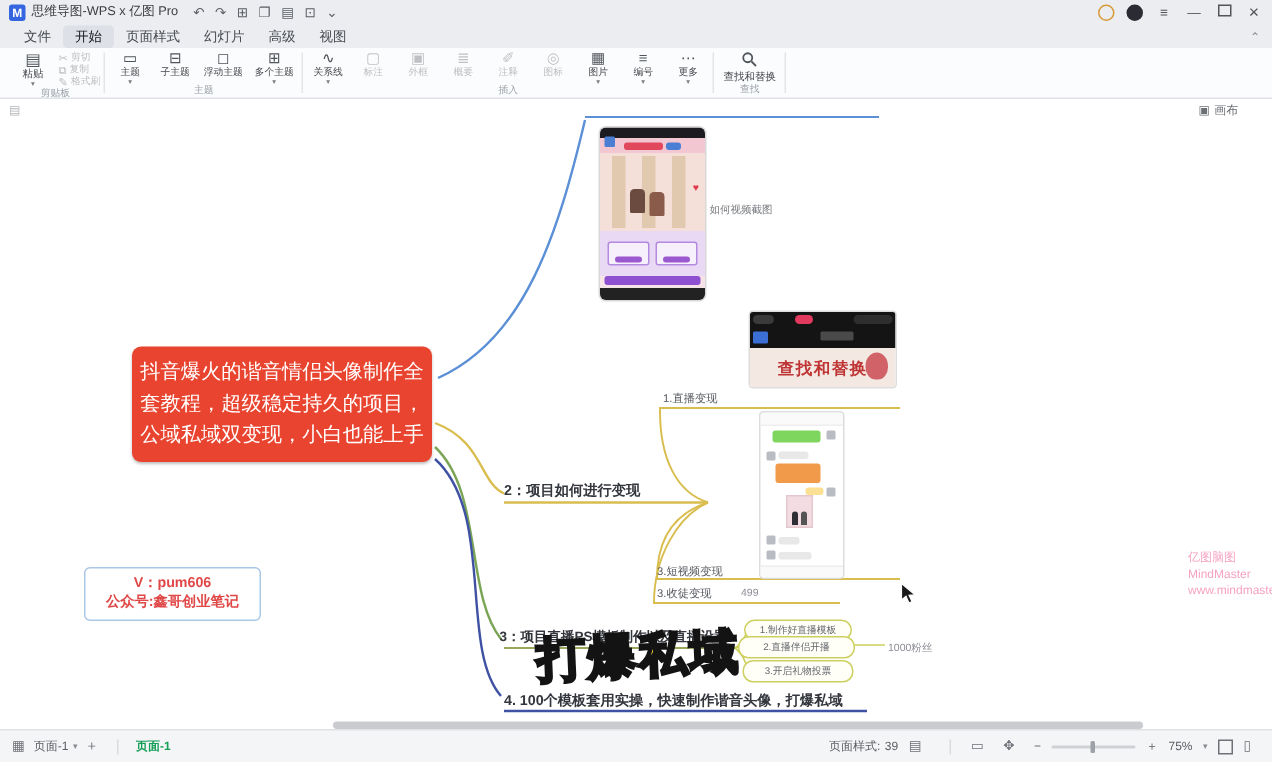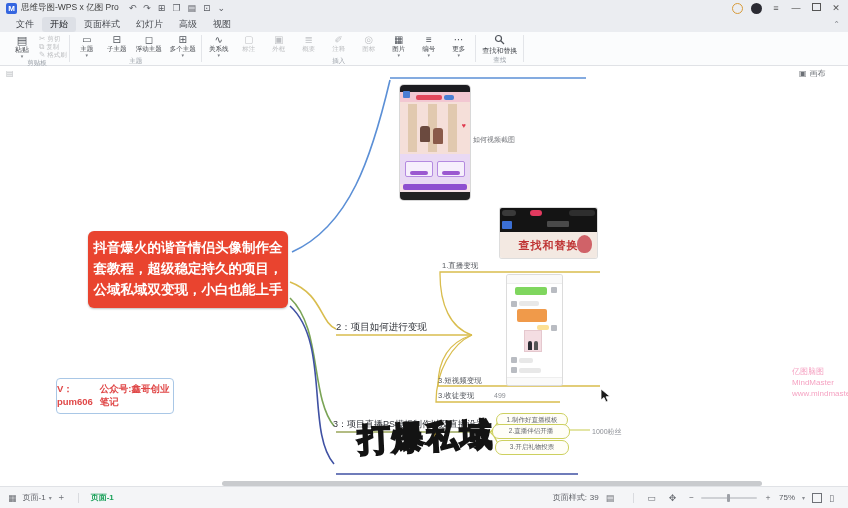--- a/index.html
+++ b/index.html
@@ -42,26 +42,26 @@
   .inlineb{display:flex;align-items:center;gap:2px;font-size:6.5px;color:#45484e;line-height:8px}
   .inlineb .ric{font-size:7.5px}
   .dis{opacity:.35}
   .caret{font-size:5px;color:#7a7d83;line-height:4px}
   
   .canvas{position:absolute;left:0;top:66px;width:848px;height:420px;background:#ffffff;overflow:hidden}
   .canvas svg.links{position:absolute;left:0;top:0}
   .chip-left{position:absolute;left:6px;top:3px;font-size:8px;color:#b3b6ba}
   .chip-canvas{position:absolute;left:799px;top:2px;font-size:8px;color:#6c7076;display:flex;gap:3px;align-items:center}
   .central{position:absolute;left:88px;top:165px;width:200px;background:#e9442f;border-radius:6px;
-           color:#fff;font-weight:bold;font-size:13.5px;line-height:1.55;text-align:center;
+           color:#fff;font-weight:normal;font-size:13.5px;line-height:1.55;text-align:center;
            padding:7px 5px;box-sizing:border-box;box-shadow:0 1px 2px rgba(0,0,0,.25)}
   .floatbox{position:absolute;left:56px;top:312px;width:116px;height:34px;background:#fff;
-            border:1.5px solid #a9c7e6;border-radius:4px;display:flex;flex-direction:row;
+            border:1.5px solid #a9c7e6;border-radius:4px;display:flex;flex-direction:column;
             justify-content:center;align-items:center;color:#e04848;font-weight:bold;font-size:9.5px;line-height:1.35}
-  .btitle{position:absolute;font-weight:normal;color:#33363c;white-space:nowrap}
+  .btitle{position:absolute;font-weight:bold;color:#33363c;white-space:nowrap}
   .small-label{position:absolute;font-size:7.5px;color:#55585e;white-space:nowrap}
   .tiny{position:absolute;font-size:7px;color:#8b8e94;white-space:nowrap}
   .pill{position:absolute;border:1px solid #cdd05e;border-radius:7px;background:#fffef7;
         font-size:6.5px;color:#63666c;display:flex;align-items:center;justify-content:center;white-space:nowrap}
   .overlay-big{position:absolute;left:358px;top:350px;font-size:32px;font-weight:bold;color:#ffd43d;
                -webkit-text-stroke:2px #131313;letter-spacing:2px;transform:rotate(-2.5deg);white-space:nowrap}
   .watermark{position:absolute;left:792px;top:300px;width:120px;font-size:8px;line-height:11px;
              color:rgba(240,110,160,.65);white-space:nowrap}
   
   .phone{position:absolute;left:400px;top:19px;width:70px;height:115px;background:#f6e3e6;
@@ -371,20 +371,21 @@
   <span class="small-label" style="left:438px;top:310px">3.短视频变现</span>
   <span class="small-label" style="left:438px;top:325px">3.收徒变现</span>
   <span class="tiny" style="left:494px;top:326px">499</span>
 
   <div class="btitle" style="left:333px;top:352px;font-size:9px">3：项目直播PS模板制作以及直播设置</div>
   <div class="pill" style="left:496px;top:347px;width:70px;height:12px">1.制作好直播模板</div>
   <div class="pill" style="left:492px;top:358px;width:76px;height:13px">2.直播伴侣开播</div>
   <div class="pill" style="left:495px;top:374px;width:72px;height:13px">3.开启礼物投票</div>
   <span class="tiny" style="left:592px;top:361px">1000粉丝</span>
 
+  <div class="btitle" style="left:336px;top:395px;font-size:9.5px">4. 100个模板套用实操，快速制作谐音头像，打爆私域</div>
 
   <div class="overlay-big">打爆私域</div>
 
   <div class="watermark">
     <div>亿图脑图</div>
     <div>MindMaster</div>
     <div>www.mindmaster.cn</div>
   </div>
 
   <div class="hscroll"></div>

